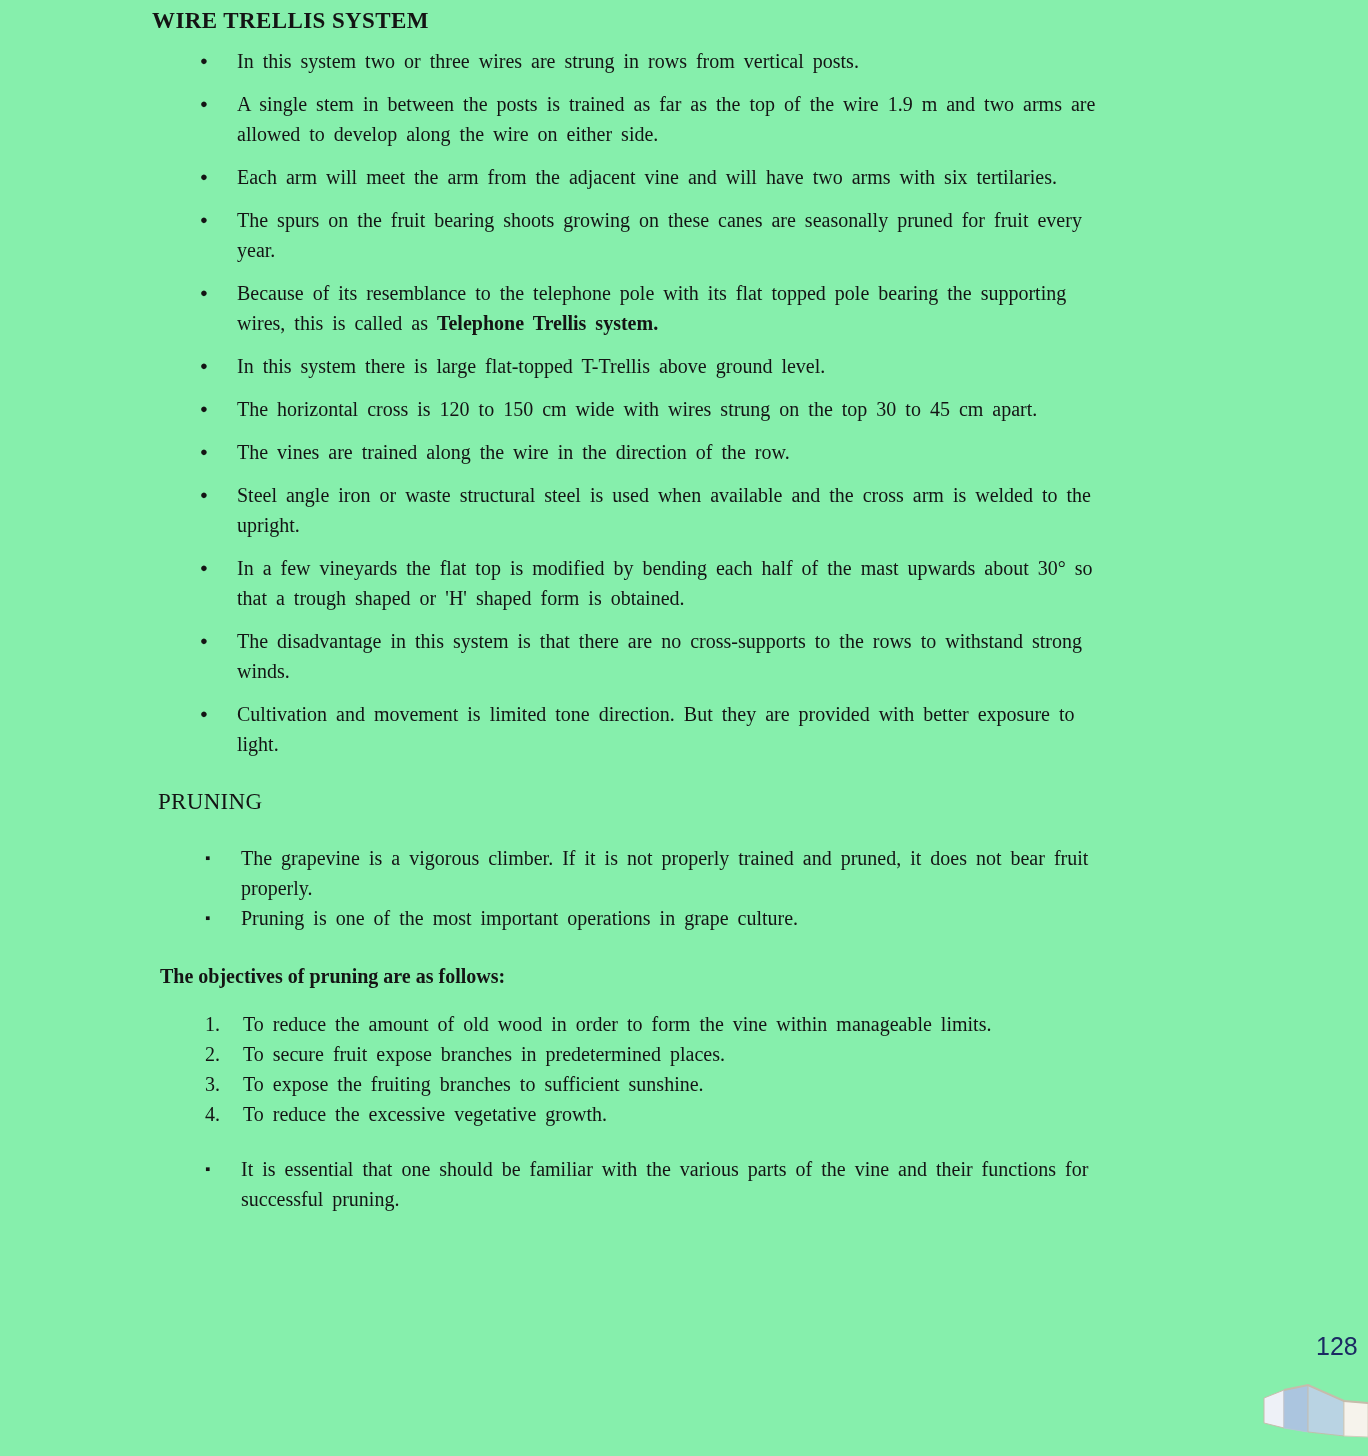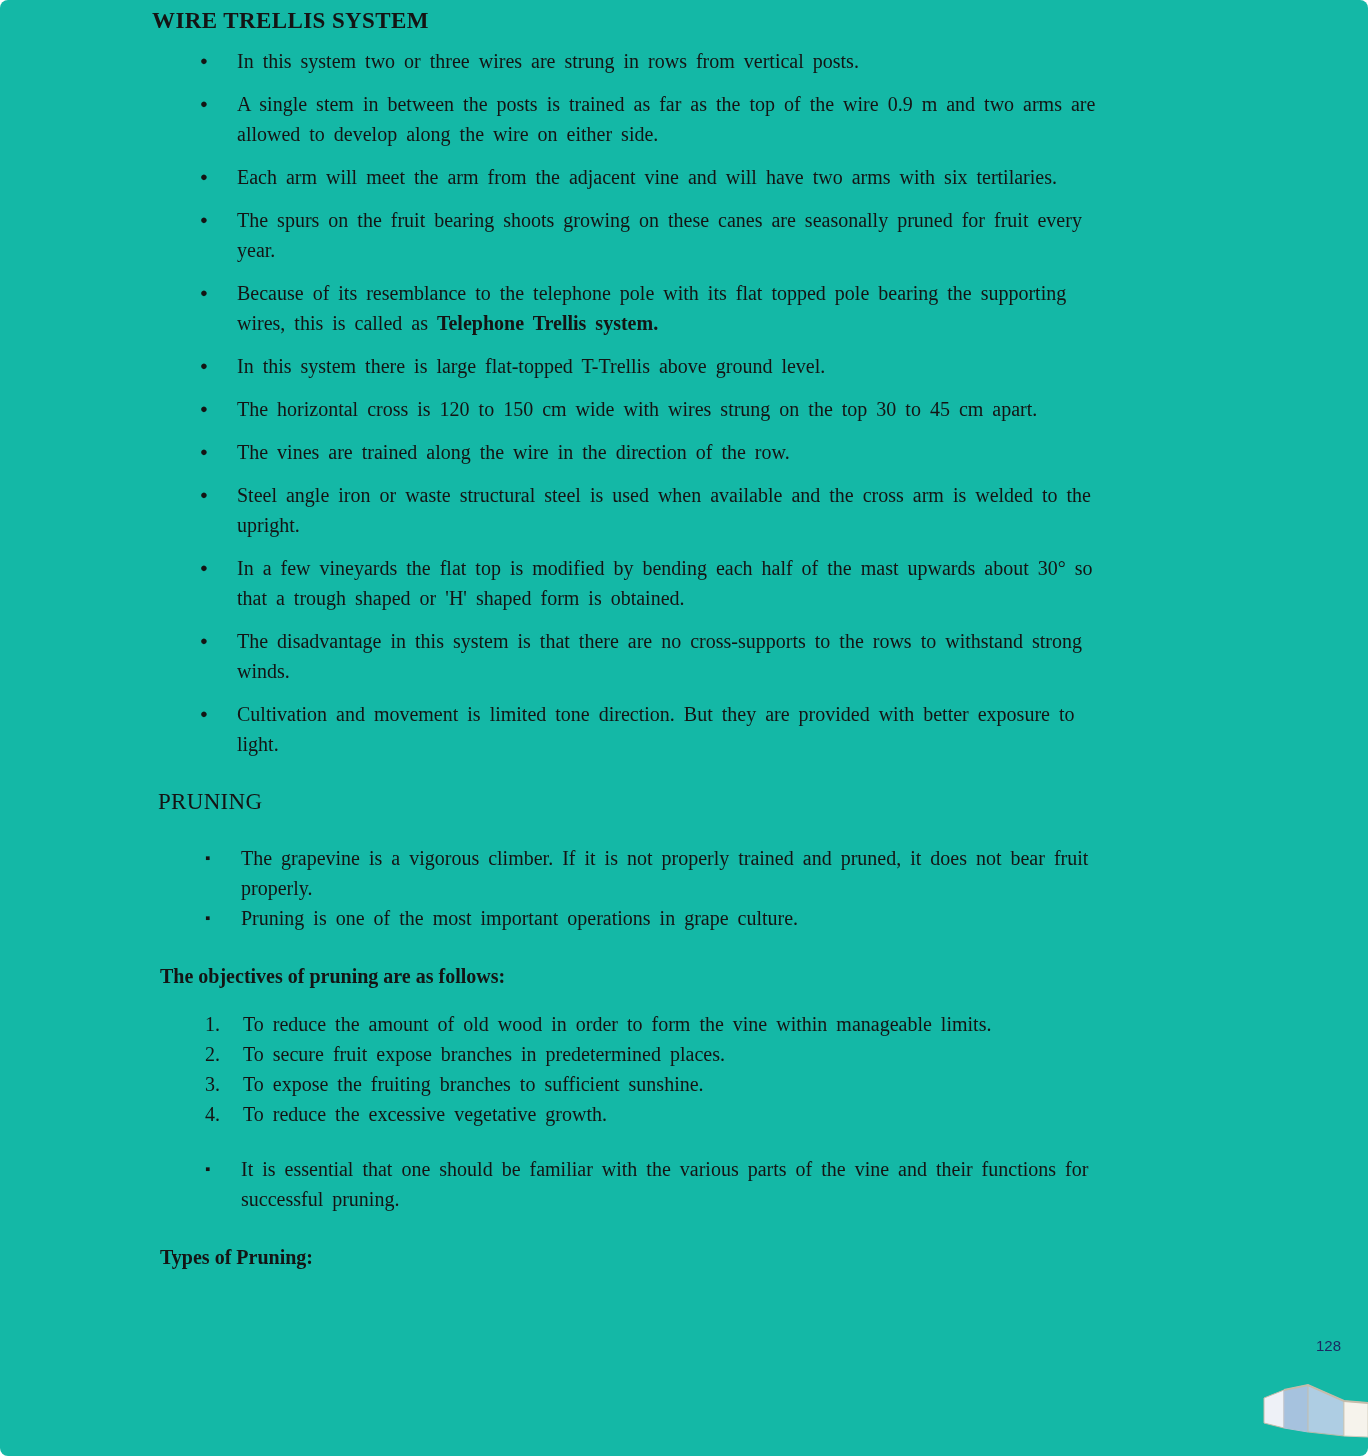--- a/index.html
+++ b/index.html
@@ -1,24 +1,23 @@
 <!DOCTYPE html>
 <html><head>
 <meta charset="utf-8">
 <style>
   html, body { margin: 0; padding: 0; background: #ffffff; }
   .page {
     position: relative;
     width: 1368px;
     height: 1456px;
-    background: #14b8a6;
+    background: #86efac;
     overflow: hidden;
     font-family: "Liberation Serif", "DejaVu Serif", serif;
     color: #141414;
-    border-radius: 8px;
   }
   .content {
     position: absolute;
     left: 152px;
     top: 6px;
     width: 1113px;
   }
   h1.doc-title {
     margin: 0;
     font-size: 23px;
@@ -78,21 +77,21 @@
     line-height: 30px;
     font-weight: bold;
   }
   .type-label.back { left: 176px; }
   .type-label.fore { left: 597px; }
   .page-number {
     position: absolute;
     left: 1316px;
     top: 1333px;
     font-family: "Liberation Sans", "DejaVu Sans", sans-serif;
-    font-size: 15px;
+    font-size: 25px;
     line-height: 26px;
     color: #1b2a63;
   }
   .corner-icon {
     position: absolute;
     left: 1258px;
     top: 1383px;
     width: 110px;
     height: 58px;
   }
@@ -105,21 +104,21 @@
 
     <h1 class="doc-title">WIRE TRELLIS SYSTEM</h1>
 
     <ul class="round-list">
       <li class="b-item">
         <span class="marker">●</span>
         <span class="b-text">In this system two or three wires are strung in rows from vertical posts.</span>
       </li>
       <li class="b-item">
         <span class="marker">●</span>
-        <span class="b-text">A single stem in between the posts is trained as far as the top of the wire 0.9 m and two arms are
+        <span class="b-text">A single stem in between the posts is trained as far as the top of the wire 1.9 m and two arms are
 allowed to develop along the wire on either side.</span>
       </li>
       <li class="b-item">
         <span class="marker">●</span>
         <span class="b-text">Each arm will meet the arm from the adjacent vine and will have two arms with six tertilaries.</span>
       </li>
       <li class="b-item">
         <span class="marker">●</span>
         <span class="b-text">The spurs on the fruit bearing shoots growing on these canes are seasonally pruned for fruit every
 year.</span>
@@ -199,21 +198,20 @@
     </ol>
 
     <ul class="note-list">
       <li class="b-item">
         <span class="marker">▪</span>
         <span class="b-text">It is essential that one should be familiar with the various parts of the vine and their functions for
 successful pruning.</span>
       </li>
     </ul>
 
-    <h3 class="sub-heading">Types of Pruning:</h3>
 
 
   </div>
 
   <div class="page-number">128</div>
 
   <svg class="corner-icon" viewBox="0 0 110 58" xmlns="http://www.w3.org/2000/svg">
     <polygon points="6,15 26,7 26,45 6,40" stroke="#c6bcab" stroke-width="1" fill="#eef1f7"></polygon>
     <polygon points="26,7 50,2 50,49 26,45" stroke="#b9c4d8" stroke-width="1" opacity="0.95" fill="#aec3e2"></polygon>
     <polygon points="50,2 86,18 86,53 50,49" stroke="#c6bcab" stroke-width="1" opacity="0.9" fill="#bfd0ea"></polygon>

